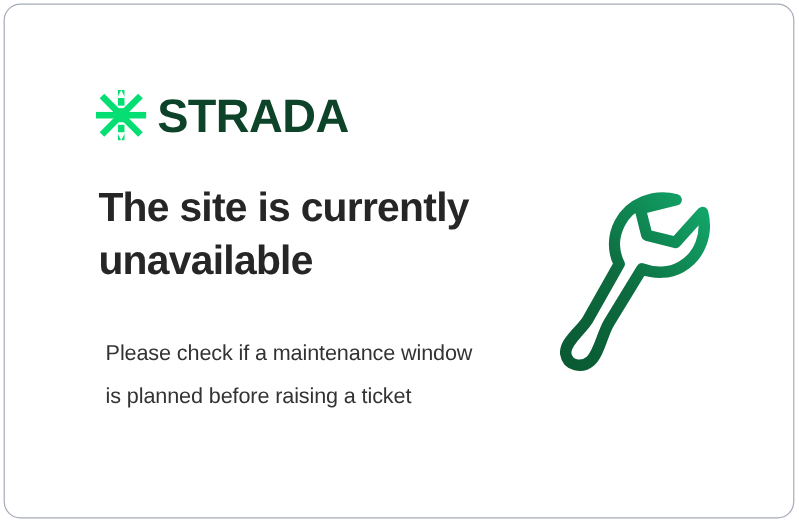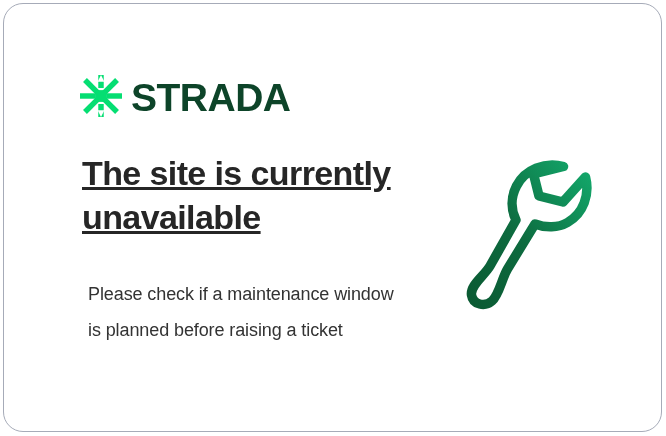--- a/index.html
+++ b/index.html
@@ -25,21 +25,21 @@
   
   .status-card {
     position: absolute;
     left: 3px;
     top: 3px;
     width: 659px;
     height: 429px;
     box-sizing: border-box;
     background: #ffffff;
     border: 1.4px solid #a6abb8;
-    border-radius: 20px;
+    border-radius: 14px;
     overflow: hidden;
   }
 
   
   .brand-lockup {
     position: absolute;
     left: 76px;
     top: 68px;
     display: flex;
     align-items: center;
@@ -70,21 +70,20 @@
     left: 78px;
     top: 148px;
     width: 350px;
     margin: 0;
     font-family: "Liberation Sans", sans-serif;
     font-size: 34px;
     font-weight: bold;
     line-height: 1.28;
     letter-spacing: -0.6px;
     color: #262626;
-    text-decoration: underline;
   }
 
   
   .body-copy {
     position: absolute;
     left: 80px;
     top: 268px;
     width: 310px;
     margin: 4px;
     font-family: "Liberation Sans", sans-serif;

